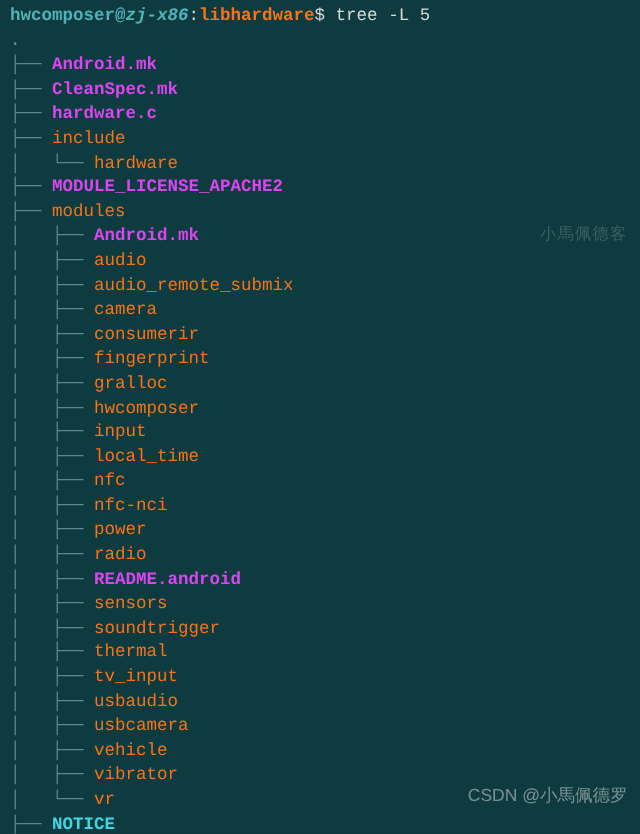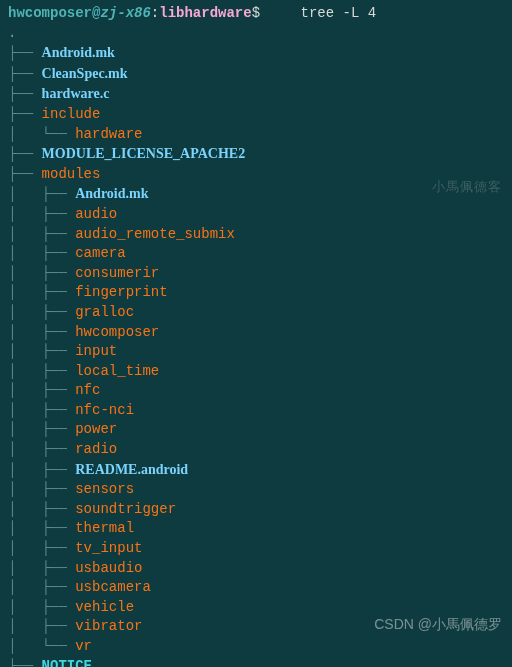--- a/index.html
+++ b/index.html
@@ -13,55 +13,55 @@
       height: 667px;
       overflow: hidden;
       position: relative;
       padding: 4px 8px;
     }
     .prompt-line { white-space: nowrap; }
     .user { color: #4fb3b8; font-weight: bold; }
     .at { color: #4fb3b8; font-weight: bold; }
     .host { color: #4fb3b8; font-weight: bold; font-style: italic; }
     .colon { color: #d9d9d9; }
-    .path { color: #f9a8d4; font-weight: bold; }
+    .path { color: #f97316; font-weight: bold; }
     .dollar { color: #d9d9d9; }
-    .cmd { color: #d9d9d9; margin-left: 32px; }
+    .cmd { color: #d9d9d9; }
     .opt { color: #d9d9d9; }
     .dot { color: #5aa6aa; }
     .tree { white-space: pre; }
     .branch { color: #5a8b8e; }
-    .file-bold { color: #7dd3fc; font-weight: bold; font-family: Liberation Serif, serif; }
+    .file-bold { color: #d946ef; font-weight: bold; }
     .dir { color: #f97316; }
     .notice { color: #3fd8e0; font-weight: bold; }
     .watermark-right {
       position: absolute;
       right: 10px;
       top: 178px;
       color: rgba(200,200,200,0.25);
       font-family: Liberation Sans, sans-serif;
       font-size: 13px;
       letter-spacing: 1px;
     }
     .watermark-bottom {
       position: absolute;
       right: 10px;
-      bottom: 32px;
+      bottom: 20px;
       color: rgba(230,230,230,0.5);
       font-family: sans-serif;
       font-size: 14px;
     }
   </style>
 </head>
 <body>
 
 <div class="prompt-line">
   <span class="user">hwcomposer</span><span class="at">@</span><span class="host">zj-x86</span><span class="colon">:</span><span class="path">libhardware</span><span class="dollar">$</span>
   <span class="cmd">tree</span>
-  <span class="opt">-L 4</span>
+  <span class="opt">-L 5</span>
 </div>
 
 <div class="dot">.</div>
 
 <div class="tree" id="tree-container"><div><span class="branch">├── </span><span class="file-bold">Android.mk</span></div><div><span class="branch">├── </span><span class="file-bold">CleanSpec.mk</span></div><div><span class="branch">├── </span><span class="file-bold">hardware.c</span></div><div><span class="branch">├── </span><span class="dir">include</span></div><div><span class="branch">│   └── </span><span class="dir">hardware</span></div><div><span class="branch">├── </span><span class="file-bold">MODULE_LICENSE_APACHE2</span></div><div><span class="branch">├── </span><span class="dir">modules</span></div><div><span class="branch">│   ├── </span><span class="file-bold">Android.mk</span></div><div><span class="branch">│   ├── </span><span class="dir">audio</span></div><div><span class="branch">│   ├── </span><span class="dir">audio_remote_submix</span></div><div><span class="branch">│   ├── </span><span class="dir">camera</span></div><div><span class="branch">│   ├── </span><span class="dir">consumerir</span></div><div><span class="branch">│   ├── </span><span class="dir">fingerprint</span></div><div><span class="branch">│   ├── </span><span class="dir">gralloc</span></div><div><span class="branch">│   ├── </span><span class="dir">hwcomposer</span></div><div><span class="branch">│   ├── </span><span class="dir">input</span></div><div><span class="branch">│   ├── </span><span class="dir">local_time</span></div><div><span class="branch">│   ├── </span><span class="dir">nfc</span></div><div><span class="branch">│   ├── </span><span class="dir">nfc-nci</span></div><div><span class="branch">│   ├── </span><span class="dir">power</span></div><div><span class="branch">│   ├── </span><span class="dir">radio</span></div><div><span class="branch">│   ├── </span><span class="file-bold">README.android</span></div><div><span class="branch">│   ├── </span><span class="dir">sensors</span></div><div><span class="branch">│   ├── </span><span class="dir">soundtrigger</span></div><div><span class="branch">│   ├── </span><span class="dir">thermal</span></div><div><span class="branch">│   ├── </span><span class="dir">tv_input</span></div><div><span class="branch">│   ├── </span><span class="dir">usbaudio</span></div><div><span class="branch">│   ├── </span><span class="dir">usbcamera</span></div><div><span class="branch">│   ├── </span><span class="dir">vehicle</span></div><div><span class="branch">│   ├── </span><span class="dir">vibrator</span></div><div><span class="branch">│   └── </span><span class="dir">vr</span></div><div><span class="branch">├── </span><span class="notice">NOTICE</span></div></div>
 
 <div class="watermark-right">小馬佩德客</div>
 <div class="watermark-bottom">CSDN @小馬佩德罗</div>
 
 </body></html>

